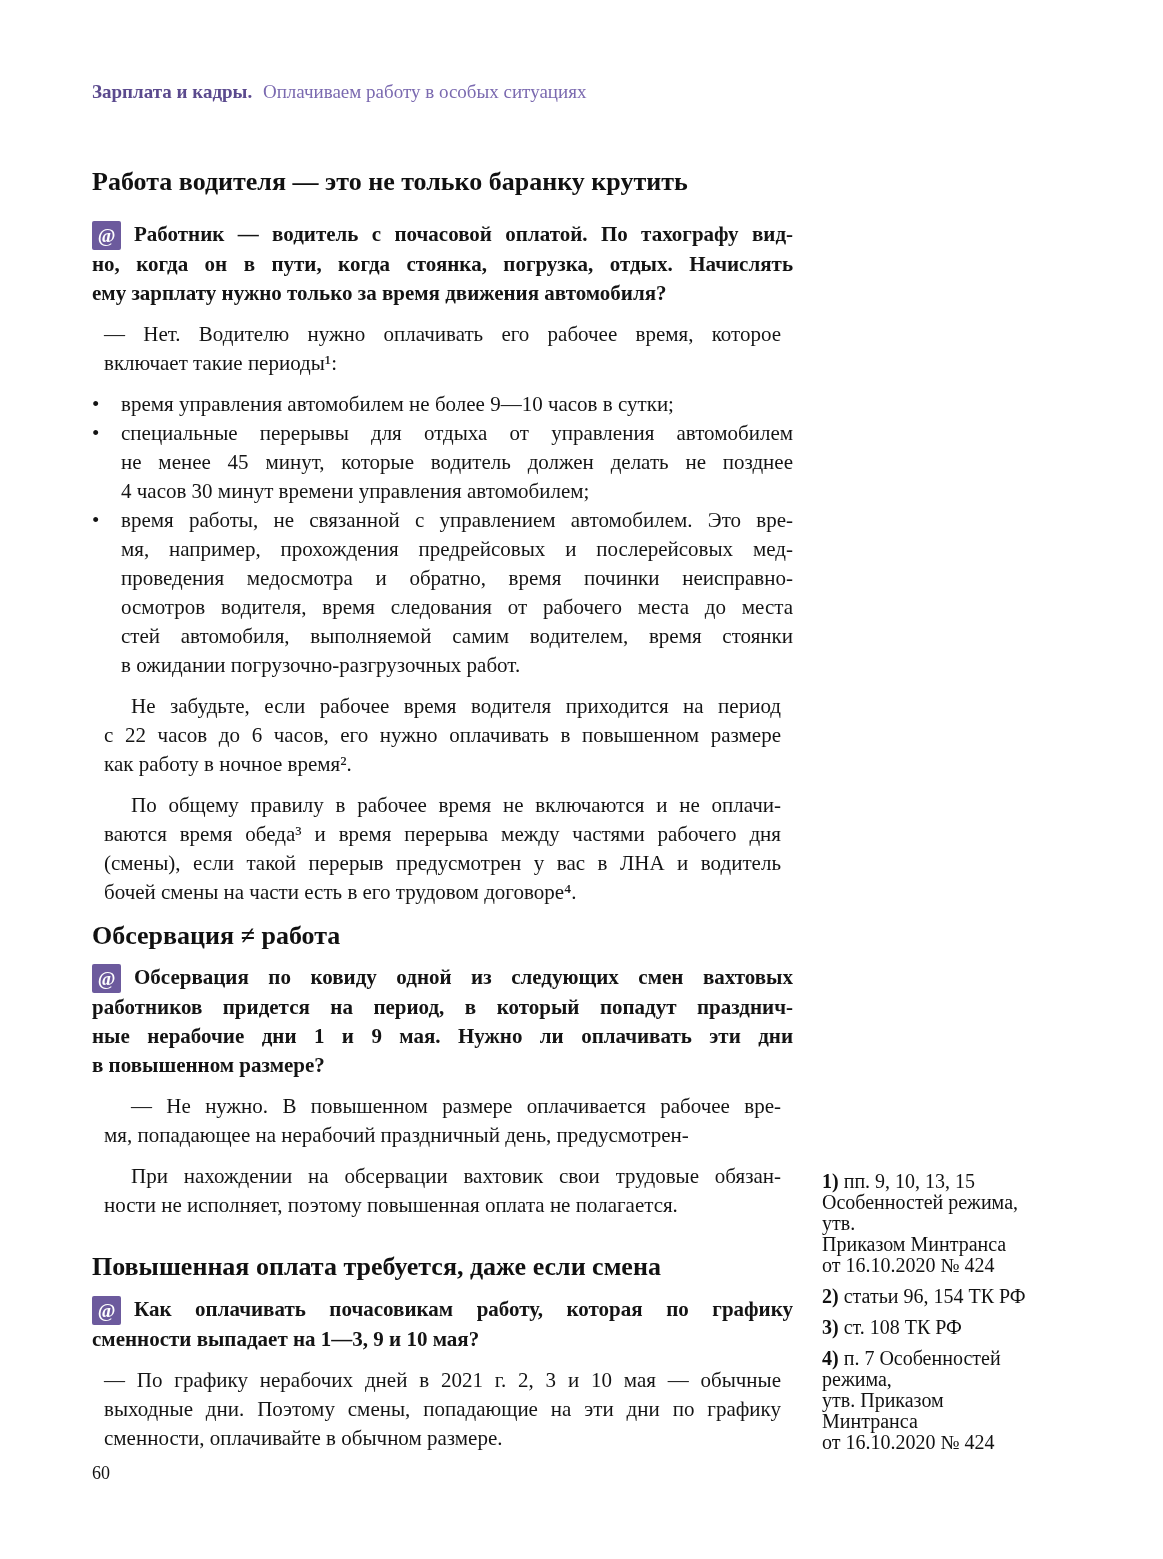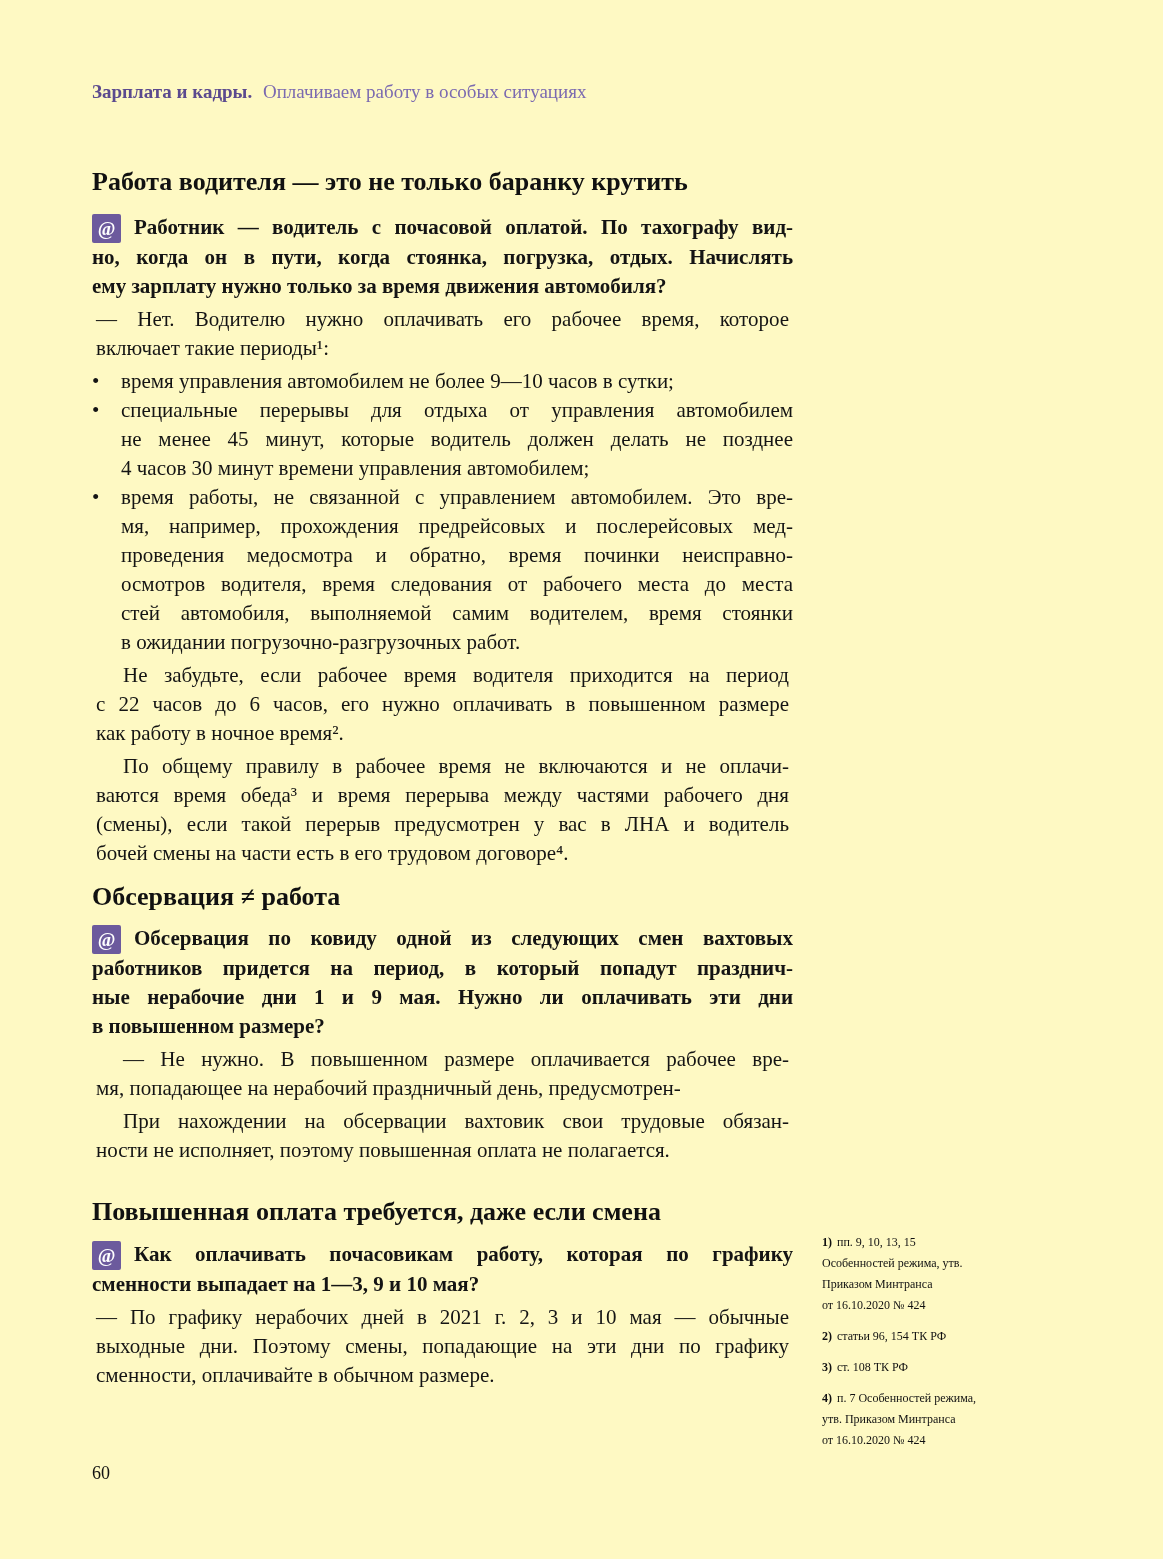--- a/index.html
+++ b/index.html
@@ -1,64 +1,64 @@
 <!DOCTYPE html>
 <html><head>
 <meta charset="utf-8">
 <style>
   html, body { margin: 0; padding: 0; background: #e8e8e8; }
   .page {
     position: relative;
     width: 1163px; height: 1559px;
-    background: #fef9c3;
+    background: #ffffff;
     font-family: "Liberation Serif", "DejaVu Serif", serif;
     color: #141414;
     overflow: hidden;
     margin: 0 auto;
   }
   .running-header {
     position: absolute; left: 92px; top: 80px;
     font-size: 19px; line-height: 24px; white-space: nowrap;
   }
   .running-header .brand { font-weight: bold; color: #5b4a8e; }
   .running-header .rubric { color: #7b6ab0; margin-left: 6px; }
 
   .col {
     position: absolute; left: 92px; top: 166px; width: 701px;
   }
   h1, h2 { font-size: 26px; line-height: 31px; margin: 0; color: #111; }
-  h1 { margin-bottom: 16px; }
+  h1 { margin-bottom: 23px; }
   h2 { margin-top: 13px; margin-bottom: 12px; }
   .h2-lines > div { text-align: left !important; text-align-last: left !important; }
 
   .body-text { font-size: 21px; line-height: 29px; }
 
   .lines > div { text-align: justify; text-align-last: justify; }
   .lines > div:last-child { text-align-last: left; }
 
   .question { font-weight: bold; margin: 0; }
   .qfirst { display: flex; gap: 13px; align-items: flex-start; }
   .at-icon {
     flex: none; width: 29px; height: 29px; margin-top: 1px;
     background: #6c5a9d; color: #ffffff; border-radius: 2px;
     display: flex; align-items: center; justify-content: center;
     font-size: 19px; font-weight: bold;
   }
   .qfirst-text { flex: 1; text-align: justify; text-align-last: justify; }
 
-  .para { margin: 4px; }
+  .para { margin: 12px; }
   .indent > div:first-child { text-indent: 27px; }
 
   .bullet { display: flex; }
   .bullet-marker { flex: none; width: 29px; font-size: 21px; line-height: 29px; }
   .bullet-lines { flex: 1; }
 
   .footnotes {
-    position: absolute; left: 822px; top: 1232px; width: 210px;
-    font-size: 12px; line-height: 21px; color: #111;
+    position: absolute; left: 822px; top: 1171px; width: 210px;
+    font-size: 20px; line-height: 21px; color: #111;
   }
   .fn { margin-bottom: 10px; }
   .fn-marker { font-weight: bold; margin-right: 5px; }
   .fn .lines > div { text-align: left; text-align-last: left; }
 
   .page-number {
     position: absolute; left: 92px; top: 1463px;
     font-size: 18px; color: #111;
   }
 </style>

